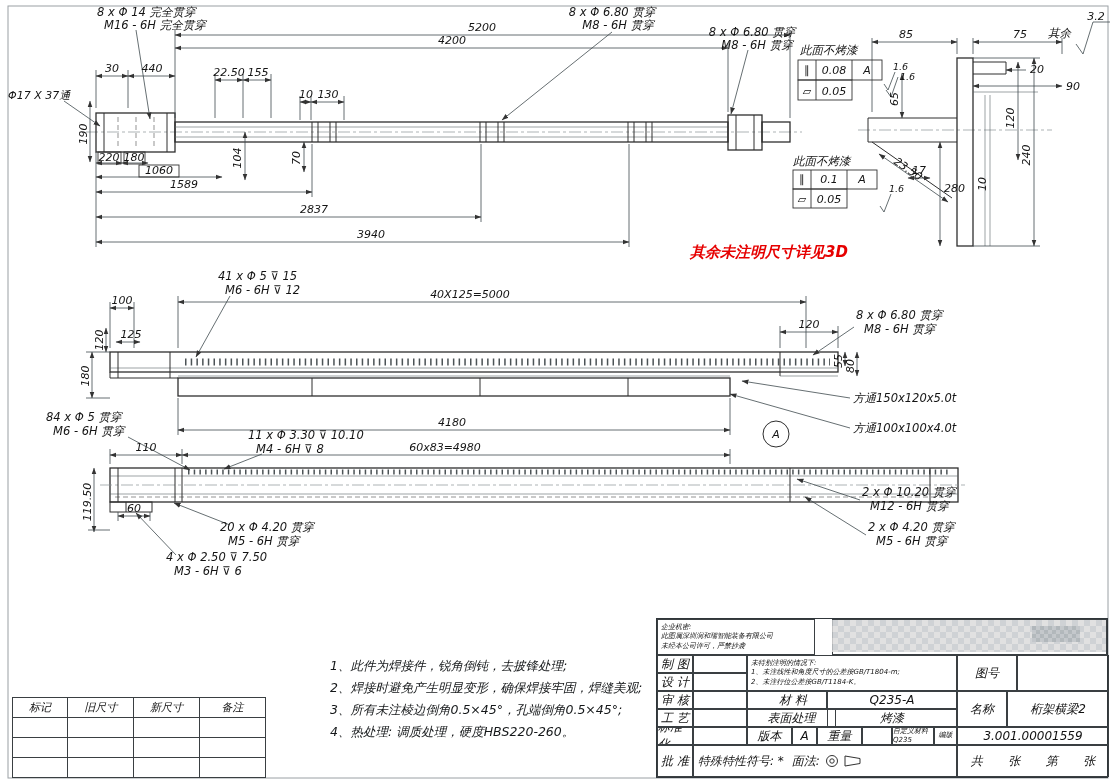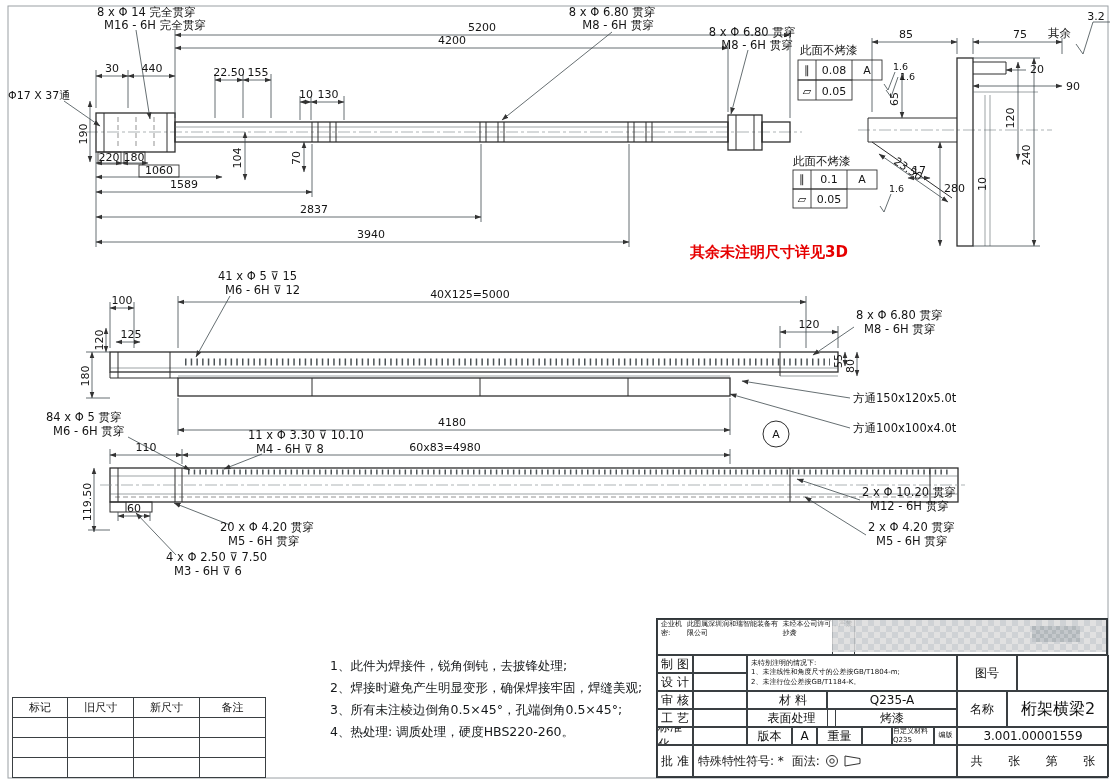--- a/index.html
+++ b/index.html
@@ -1,17 +1,17 @@
 <!DOCTYPE html>
 <html><head>
 <meta charset="utf-8">
 <style>
   html,body{margin:0;padding:0;background:#fff;}
   #sheet{position:relative;width:1110px;height:780px;background:#ffffff;overflow:hidden;
-         font-family:"DejaVu Sans",sans-serif;}
+         font-family:"DejaVu Sans",sans-serif;font-style:italic;}
   svg text{font-family:"DejaVu Sans",sans-serif;fill:#141414;}
   .d{font-size:11px;}
   .l{font-size:11.5px;}
   .s{font-size:9.5px;}
   .red{fill:#e60000;font-size:15px;font-weight:bold;}
   .geo{stroke:#2e2e2e;stroke-width:1.3;fill:none;}
   .geo2{stroke:#2e2e2e;stroke-width:1;fill:none;}
   .thin{stroke:#5a6468;stroke-width:.6;fill:none;}
   .dimln{stroke:#3f4a4e;stroke-width:.8;fill:none;}
   .cl{stroke:#8a9296;stroke-width:.7;fill:none;stroke-dasharray:12 3 3 3;}
@@ -385,21 +385,21 @@
 
 <div id="technotes">
   <div>1、此件为焊接件，锐角倒钝，去披锋处理;</div>
   <div>2、焊接时避免产生明显变形，确保焊接牢固，焊缝美观;</div>
   <div>3、所有未注棱边倒角0.5×45°，孔端倒角0.5×45°;</div>
   <div>4、热处理: 调质处理，硬度HBS220-260。</div>
 </div>
 
 
 <div id="titleblock">
-  <div class="cell small left" style="left:0;top:0;width:198px;height:36px;flex-direction:row;align-items:flex-start;justify-content:center;">
+  <div class="cell small left" style="left:0;top:0;width:158px;height:36px;flex-direction:column;align-items:flex-start;justify-content:center;">
     <span>企业机密:</span>
     <span>此图属深圳润和瑞智能装备有限公司</span>
     <span>未经本公司许可，严禁抄袭</span>
   </div>
   <div class="cell" style="left:175px;top:0;width:275px;height:36px;"></div>
 
   <div class="cell" style="left:0;top:36px;width:36px;height:18px;">制 图</div>
   <div class="cell" style="left:0;top:54px;width:36px;height:18px;">设 计</div>
   <div class="cell" style="left:0;top:72px;width:36px;height:18px;">审 核</div>
   <div class="cell" style="left:0;top:90px;width:36px;height:18px;">工 艺</div>
@@ -416,21 +416,21 @@
     <span>未特别注明的情况下:</span>
     <span>1、未注线性和角度尺寸的公差按GB/T1804-m;</span>
     <span>2、未注行位公差按GB/T1184-K。</span>
   </div>
   <div class="cell" style="left:300px;top:36px;width:60px;height:36px;">图号</div>
   <div class="cell" style="left:360px;top:36px;width:92px;height:36px;"></div>
 
   <div class="cell" style="left:90px;top:72px;width:80px;height:18px;padding-left:12px;">材 料</div>
   <div class="cell" style="left:170px;top:72px;width:130px;height:18px;">Q235-A</div>
   <div class="cell" style="left:300px;top:72px;width:50px;height:36px;">名称</div>
-  <div class="cell" style="left:350px;top:72px;width:102px;height:36px;font-size:16px;">桁架横梁2</div>
+  <div class="cell" style="left:350px;top:72px;width:102px;height:36px;font-size:12px;">桁架横梁2</div>
 
   <div class="cell" style="left:90px;top:90px;width:89px;height:18px;">表面处理</div>
   <div class="cell" style="left:170px;top:90px;width:130px;height:18px;">烤漆</div>
 
   <div class="cell" style="left:90px;top:108px;width:45px;height:18px;">版本</div>
   <div class="cell" style="left:135px;top:108px;width:25px;height:18px;">A</div>
   <div class="cell" style="left:160px;top:108px;width:45px;height:18px;">重量</div>
   <div class="cell" style="left:205px;top:108px;width:30px;height:18px;"></div>
   <div class="cell small" style="left:235px;top:108px;width:42px;height:18px;">自定义材料Q235</div>
   <div class="cell small" style="left:277px;top:108px;width:23px;height:18px;">编版</div>

